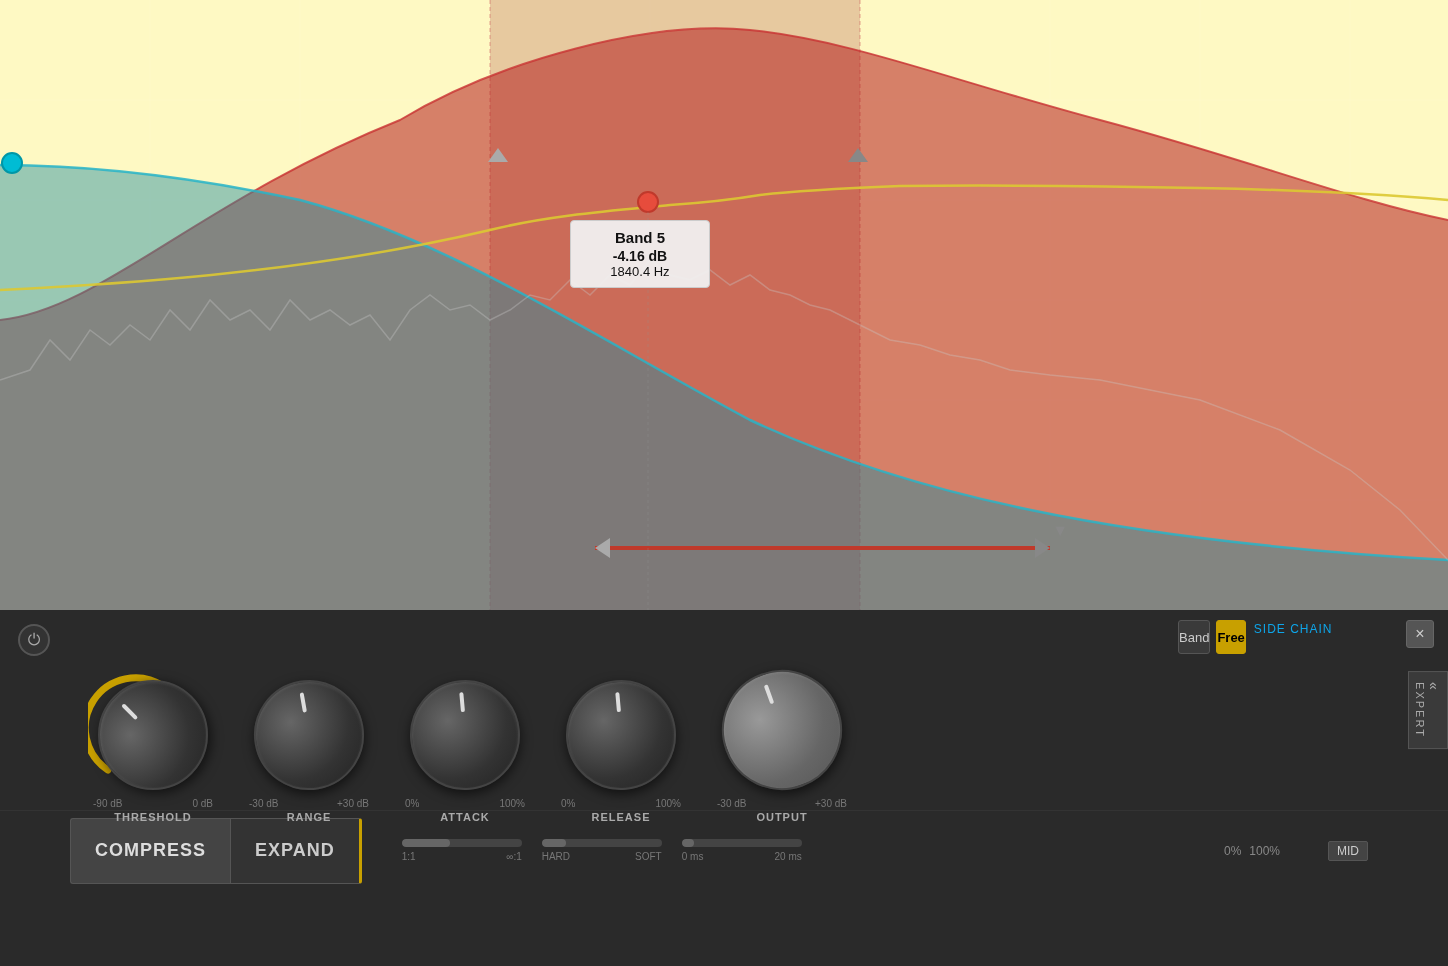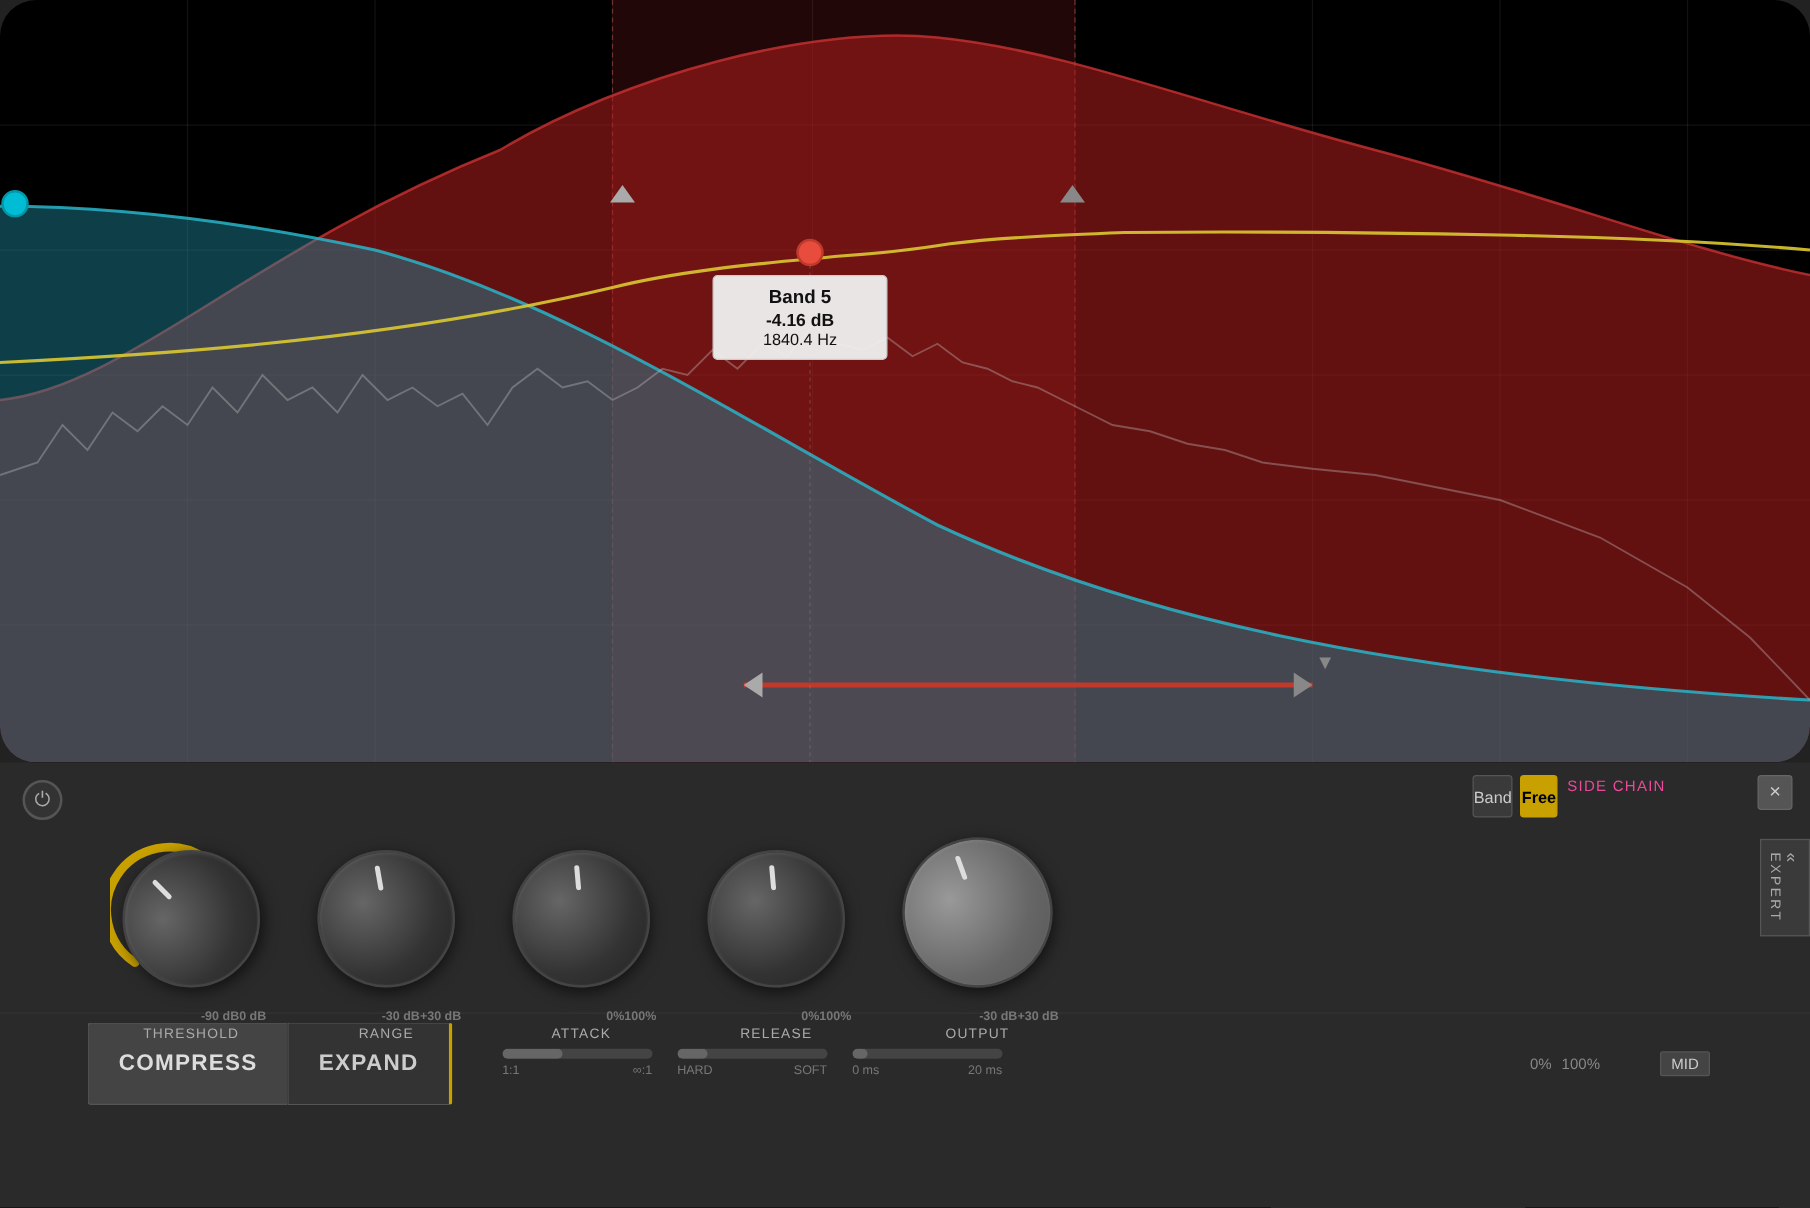--- a/index.html
+++ b/index.html
@@ -18,23 +18,22 @@
       position: relative;
       display: flex;
       flex-direction: column;
     }
 
     
     .eq-display {
       position: relative;
       width: 100%;
       height: 610px;
-      background: #000000;
+      background: #fef9c3;
       overflow: hidden;
-      border-radius: 29px;
     }
 
     
     .eq-svg {
       position: absolute;
       top: 0; left: 0;
       width: 100%;
       height: 100%;
     }
 
@@ -141,38 +140,37 @@
       left: 50%;
       transform: translateX(-50%);
       width: 4px;
       height: 20px;
       background: #ddd;
       border-radius: 2px;
     }
 
     .knob-labels-bottom {
       display: flex;
-      justify-content: flex-end;
+      justify-content: space-between;
       width: 120px;
-      margin-top: 18px;
-      font-weight: bold;
+      margin-top: 8px;
     }
 
     .knob-label-min, .knob-label-max {
       font-size: 10px;
       color: #777;
     }
 
     .knob-name {
       font-size: 11px;
       color: #aaa;
       text-align: center;
       margin-top: 2px;
       letter-spacing: 1px;
-      font-weight: normal;
+      font-weight: bold;
     }
 
     
     .side-chain-panel {
       position: absolute;
       right: 50px;
       top: 10px;
       width: 220px;
       display: flex;
       flex-direction: row;
@@ -220,21 +218,21 @@
       color: #ccc;
       font-size: 13px;
       display: flex;
       align-items: center;
       justify-content: center;
       cursor: pointer;
     }
 
     .sc-label {
       font-size: 12px;
-      color: #ec4899;
+      color: #0ea5e9;
       text-align: center;
       letter-spacing: 1px;
       margin-top: 2px;
     }
 
     
     .close-btn {
       position: absolute;
       right: 14px;
       top: 10px;

